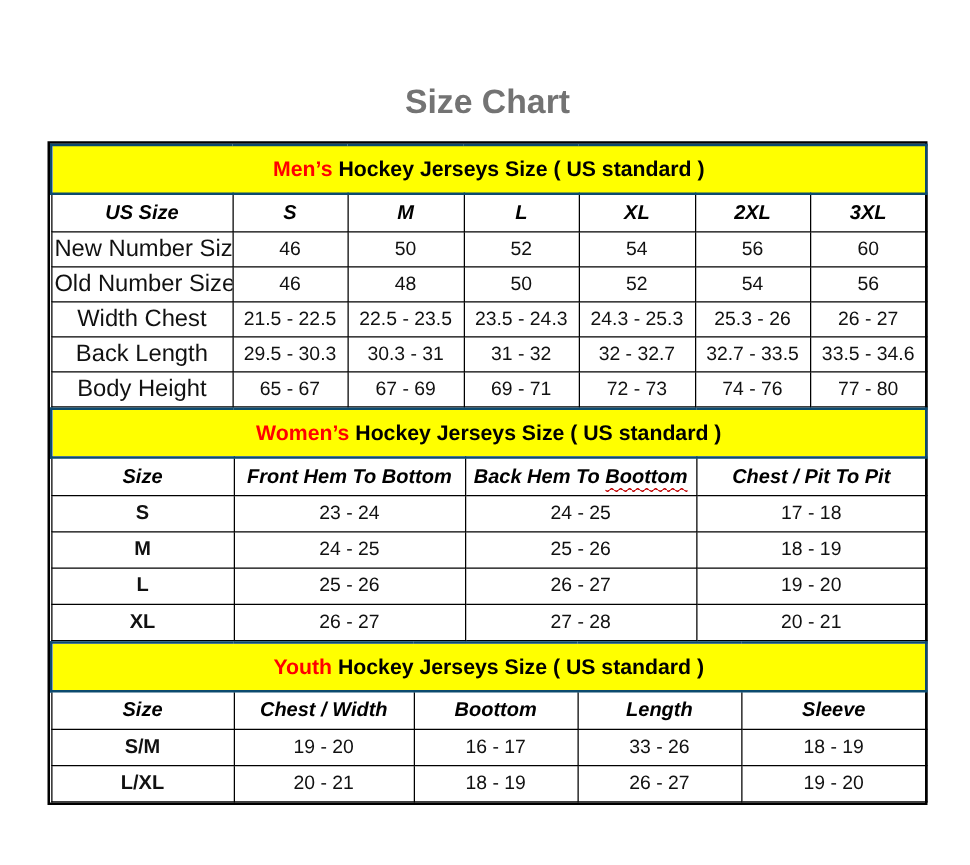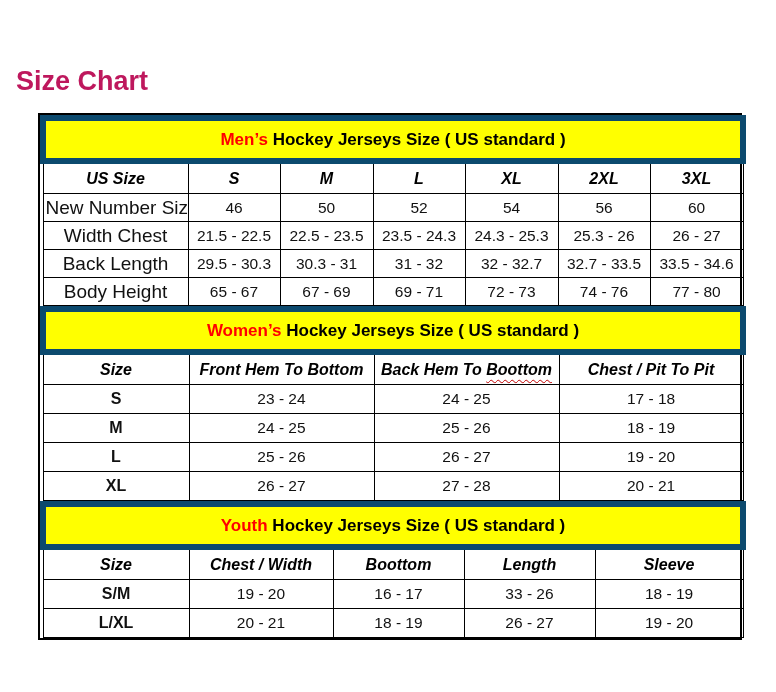--- a/index.html
+++ b/index.html
@@ -8,25 +8,25 @@
     background: #ffffff;
   }
   body {
     width: 776px;
     height: 692px;
     font-family: "Liberation Sans", sans-serif;
     color: #111111;
     overflow: hidden;
   }
   .page-title {
-    margin: 66px 0 0 16px;
-    text-align: left;
+    margin: 66px 0 0 4px;
+    text-align: center;
     font-size: 27px;
     font-weight: bold;
-    color: #be185d;
+    color: #737373;
     letter-spacing: 0px;
   }
   #chart-frame {
     margin: 16px 0 0 38px;
     width: 700px;
     border: 2px solid #000000;
   }
   table.size-table {
     border-collapse: collapse;
     table-layout: fixed;
@@ -36,21 +36,21 @@
     border: 1px solid #000000;
     text-align: center;
     vertical-align: middle;
     padding: 0 2px;
     font-size: 15.5px;
     white-space: nowrap;
     overflow: hidden;
   }
   tr.band td {
     background: #FFFF00;
-    border: 6px solid #0c4a6e;
+    border: 2px solid #0c4a6e;
     font-weight: bold;
     font-size: 17px;
     height: 37px;
     color: #000000;
   }
   tr.band .hl { color: #FF0000; }
   tr.hdr td {
     font-weight: bold;
     font-size: 16px;
     height: 29px;
@@ -104,20 +104,29 @@
     <tr class="data">
       <td class="rowlabel">New Number Size</td>
       <td>46</td>
       <td>50</td>
       <td>52</td>
       <td>54</td>
       <td>56</td>
       <td>60</td>
     </tr>
     <tr class="data">
+      <td class="rowlabel">Old Number Size</td>
+      <td>46</td>
+      <td>48</td>
+      <td>50</td>
+      <td>52</td>
+      <td>54</td>
+      <td>56</td>
+    </tr>
+    <tr class="data">
       <td class="rowlabel">Width Chest</td>
       <td>21.5 - 22.5</td>
       <td>22.5 - 23.5</td>
       <td>23.5 - 24.3</td>
       <td>24.3 - 25.3</td>
       <td>25.3 - 26</td>
       <td>26 - 27</td>
     </tr>
     <tr class="data">
       <td class="rowlabel">Back Length</td>

